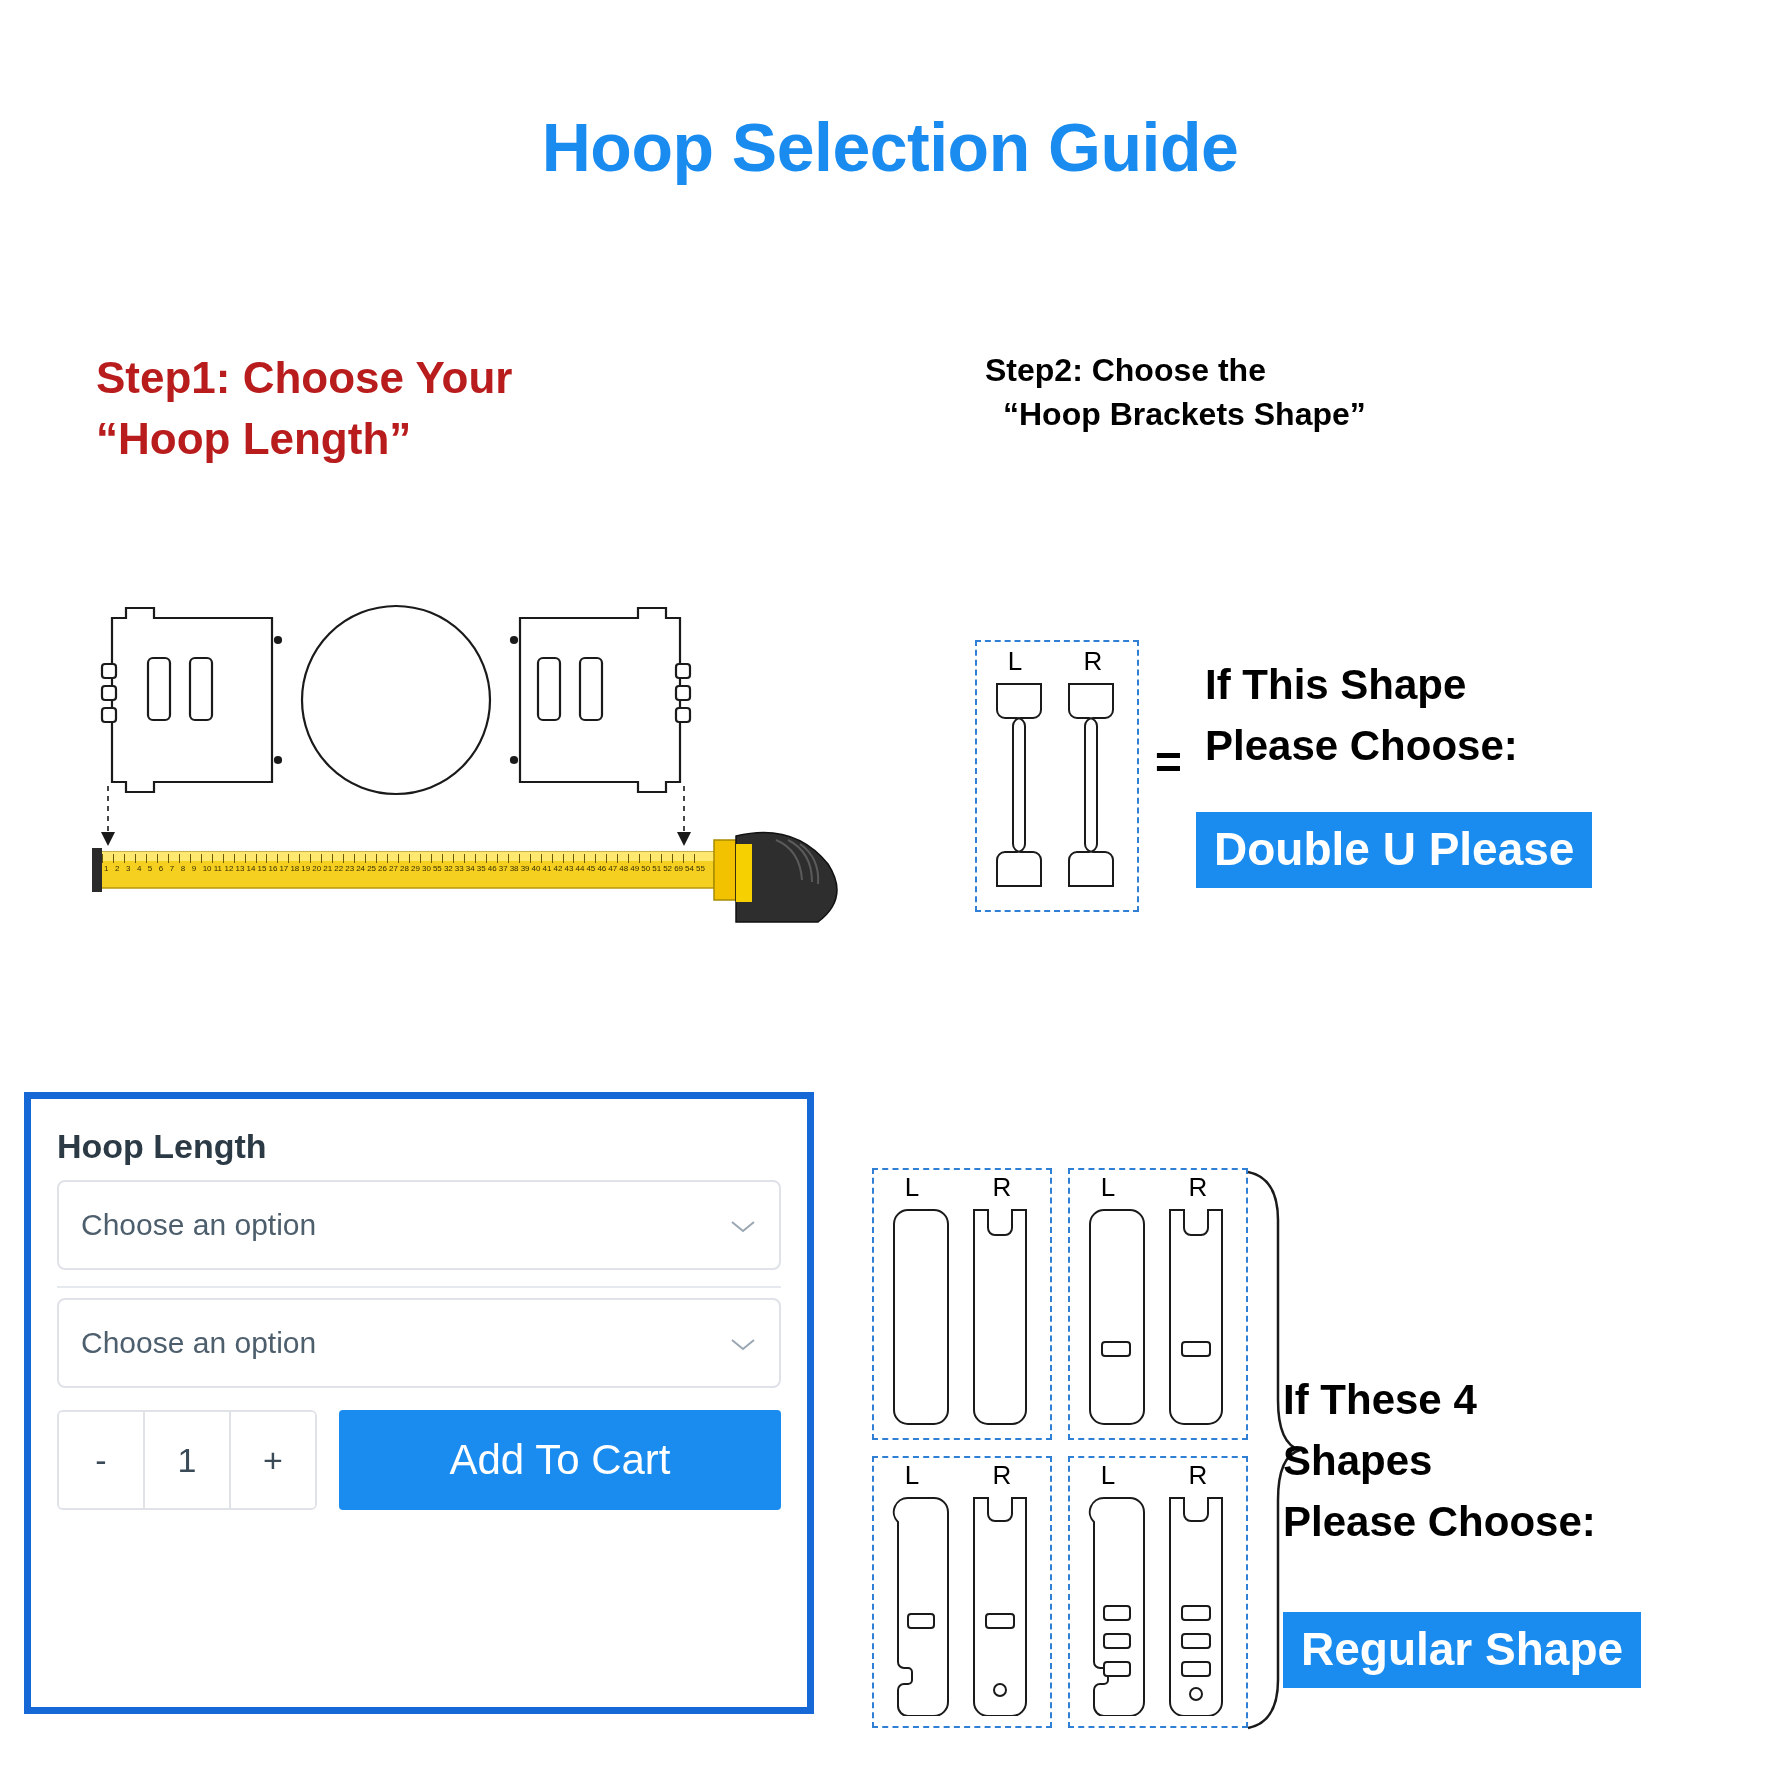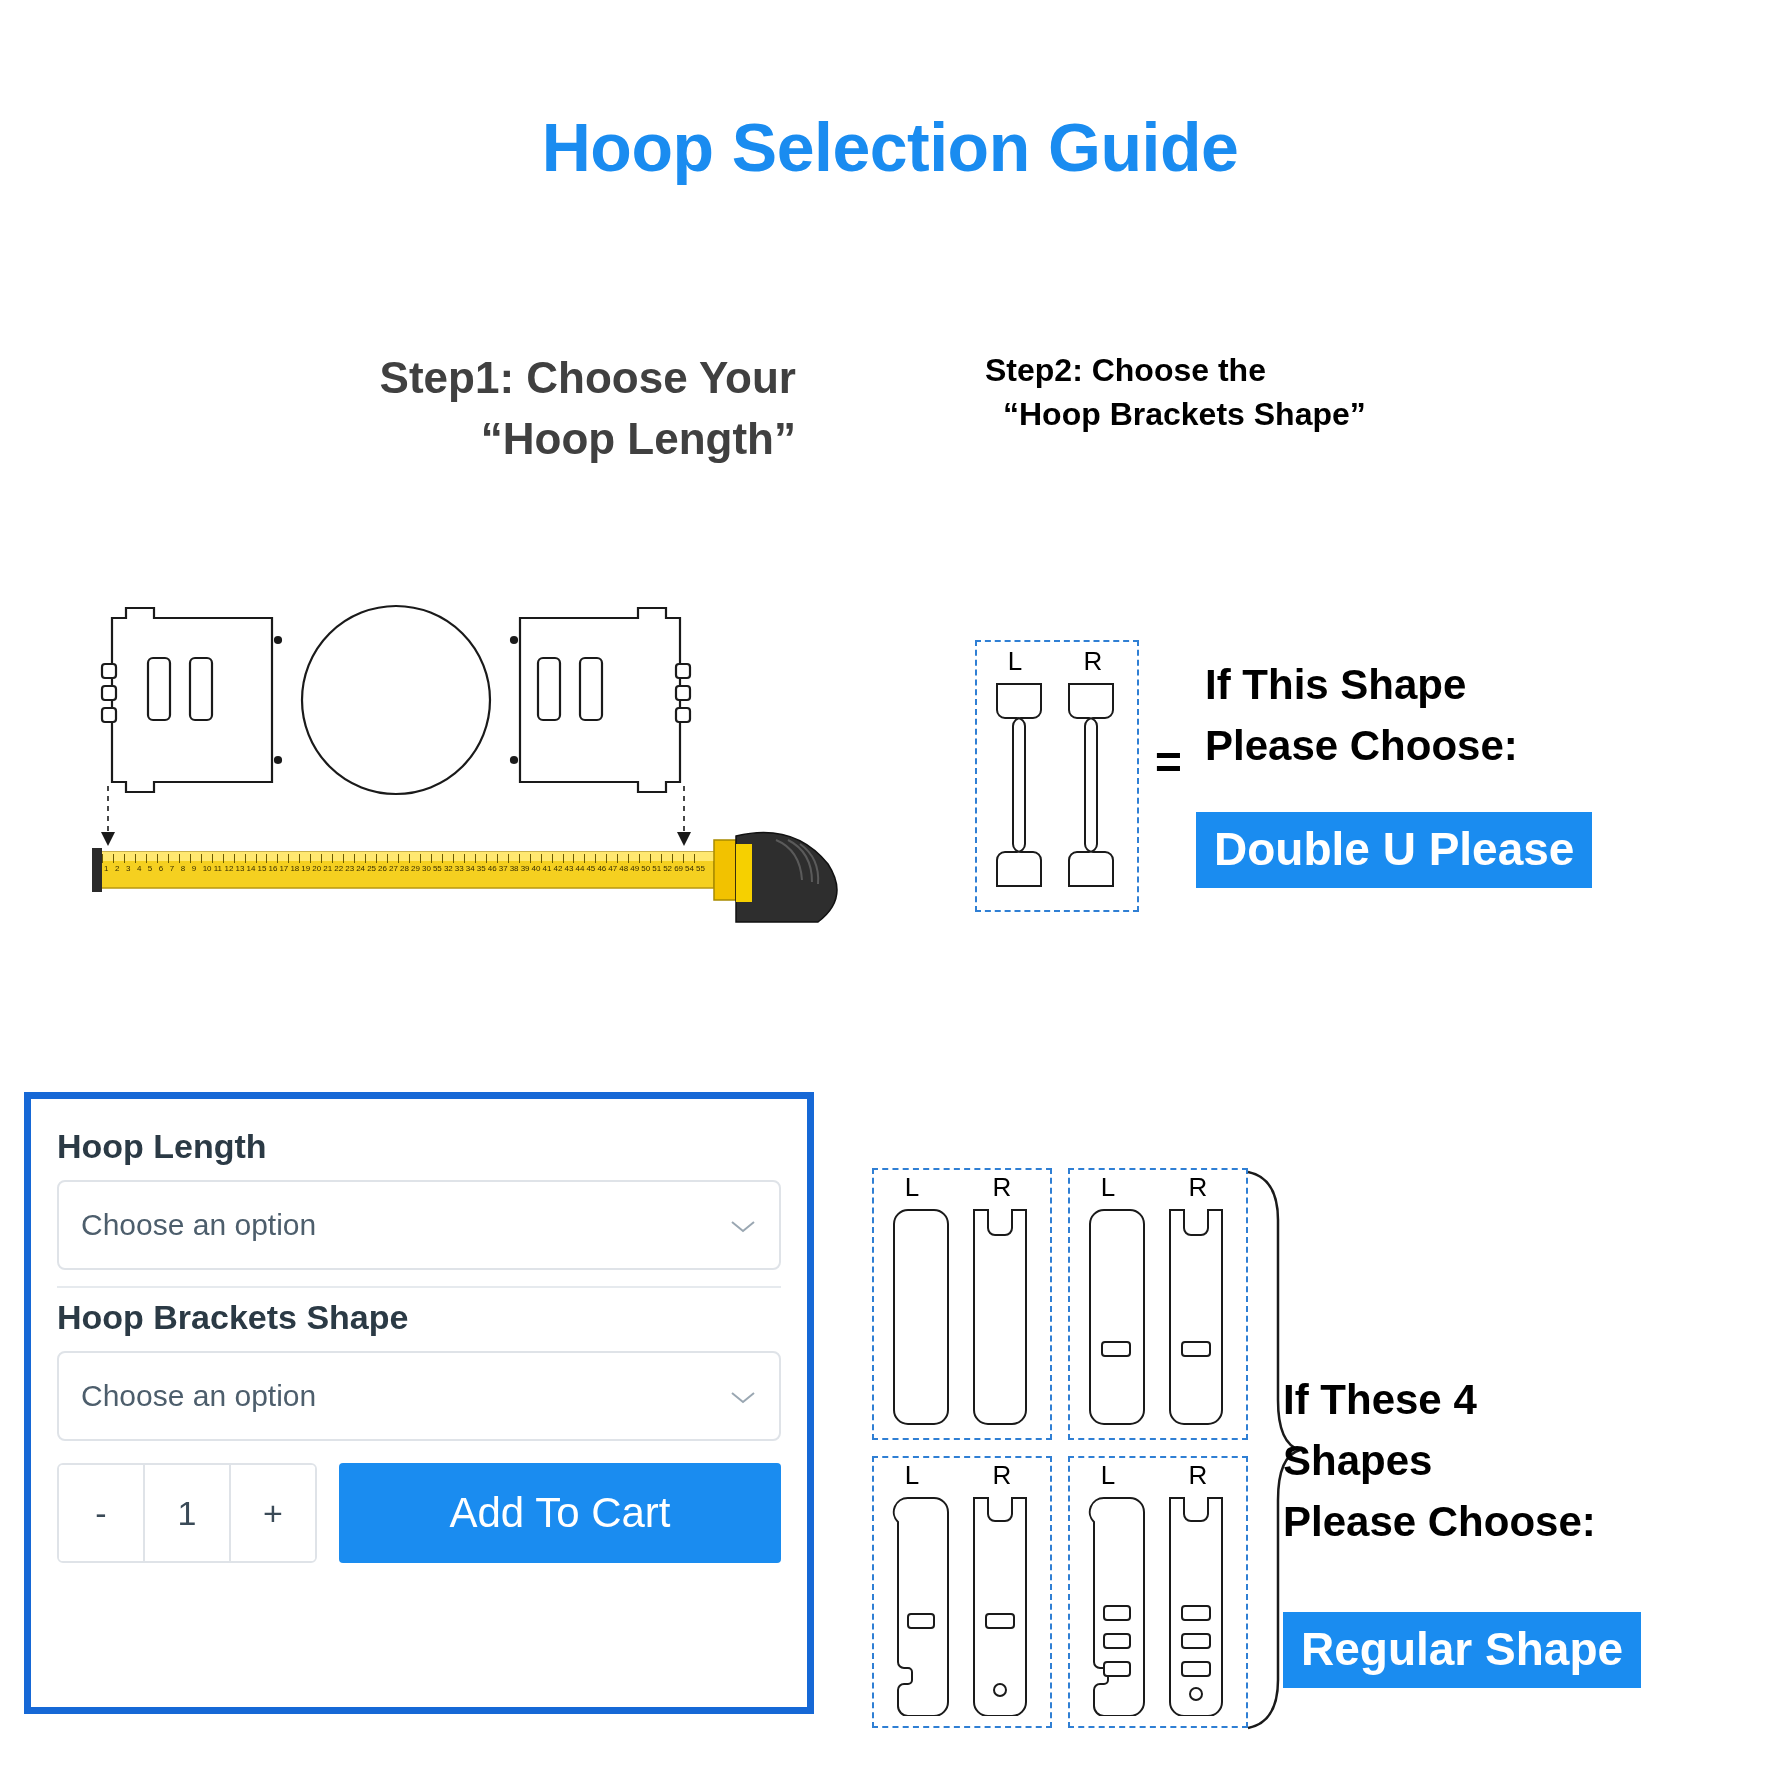--- a/index.html
+++ b/index.html
@@ -29,23 +29,22 @@
   }
 
   
   .step1-heading {
     position: absolute;
     left: 96px;
     top: 348px;
     width: 700px;
     font-size: 44px;
     font-weight: bold;
-    color: #404040;
+    color: #b91c1c;
     line-height: 1.38;
-    text-align: right;
   }
   .step2-heading {
     position: absolute;
     left: 985px;
     top: 348px;
     width: 740px;
     font-size: 32px;
     font-weight: bold;
     color: #000000;
     line-height: 1.38;
@@ -441,21 +440,20 @@
     <div class="field-label">Hoop Length</div>
     <div class="select-box">
       <span class="select-text">Choose an option</span>
       <span class="chev">
         <svg width="28" height="16" viewBox="0 0 28 16" fill="none" stroke="#9aa7b2" stroke-width="2">
             <path d="M3 4 l11 9 l11 -9"></path>
           </svg>
       </span>
     </div>
     <div class="divider"></div>
-    <div class="field-label">Hoop Brackets Shape</div>
     <div class="select-box">
       <span class="select-text">Choose an option</span>
       <span class="chev">
         <svg width="28" height="16" viewBox="0 0 28 16" fill="none" stroke="#9aa7b2" stroke-width="2">
             <path d="M3 4 l11 9 l11 -9"></path>
           </svg>
       </span>
     </div>
     <div class="cart-row">
       <div class="qty">

